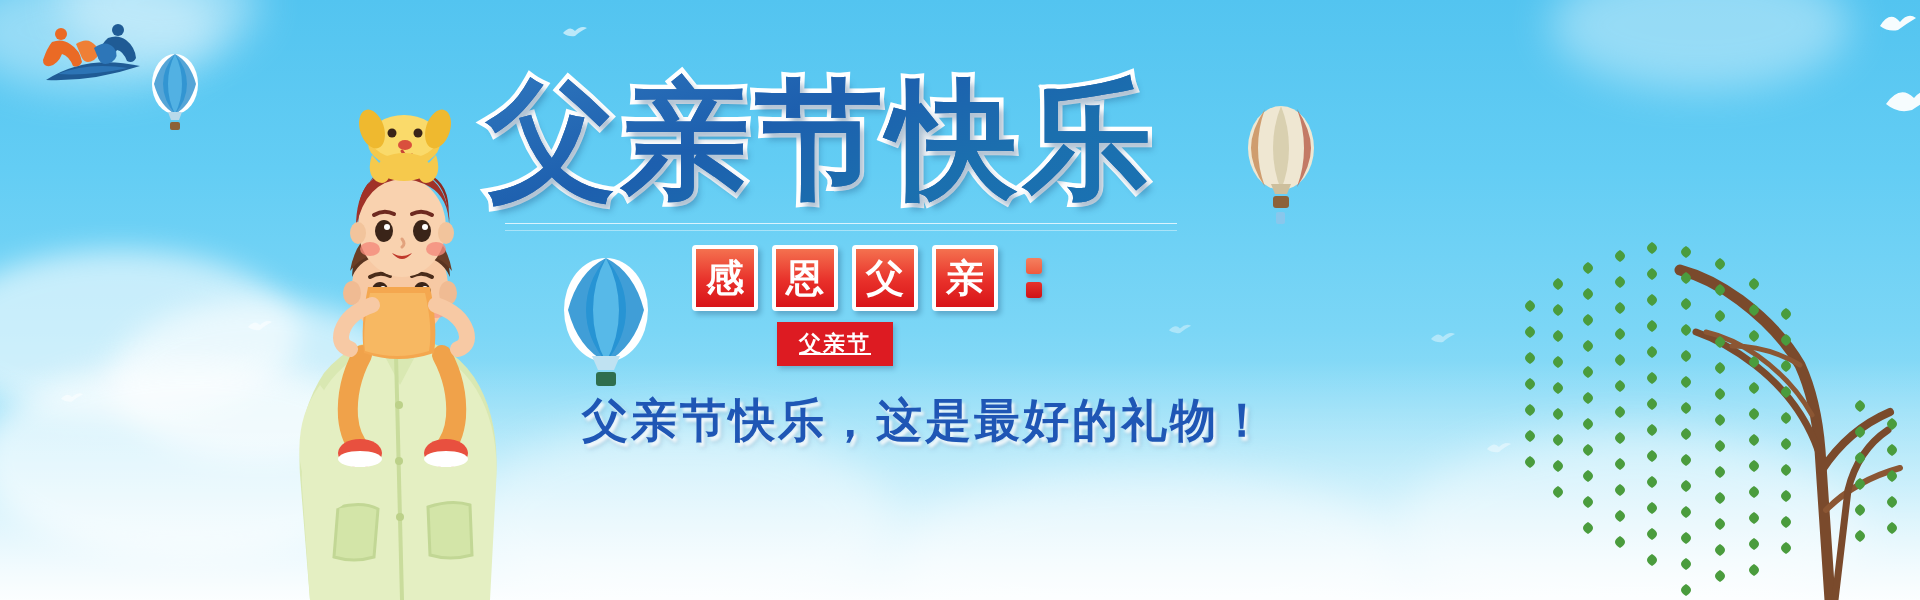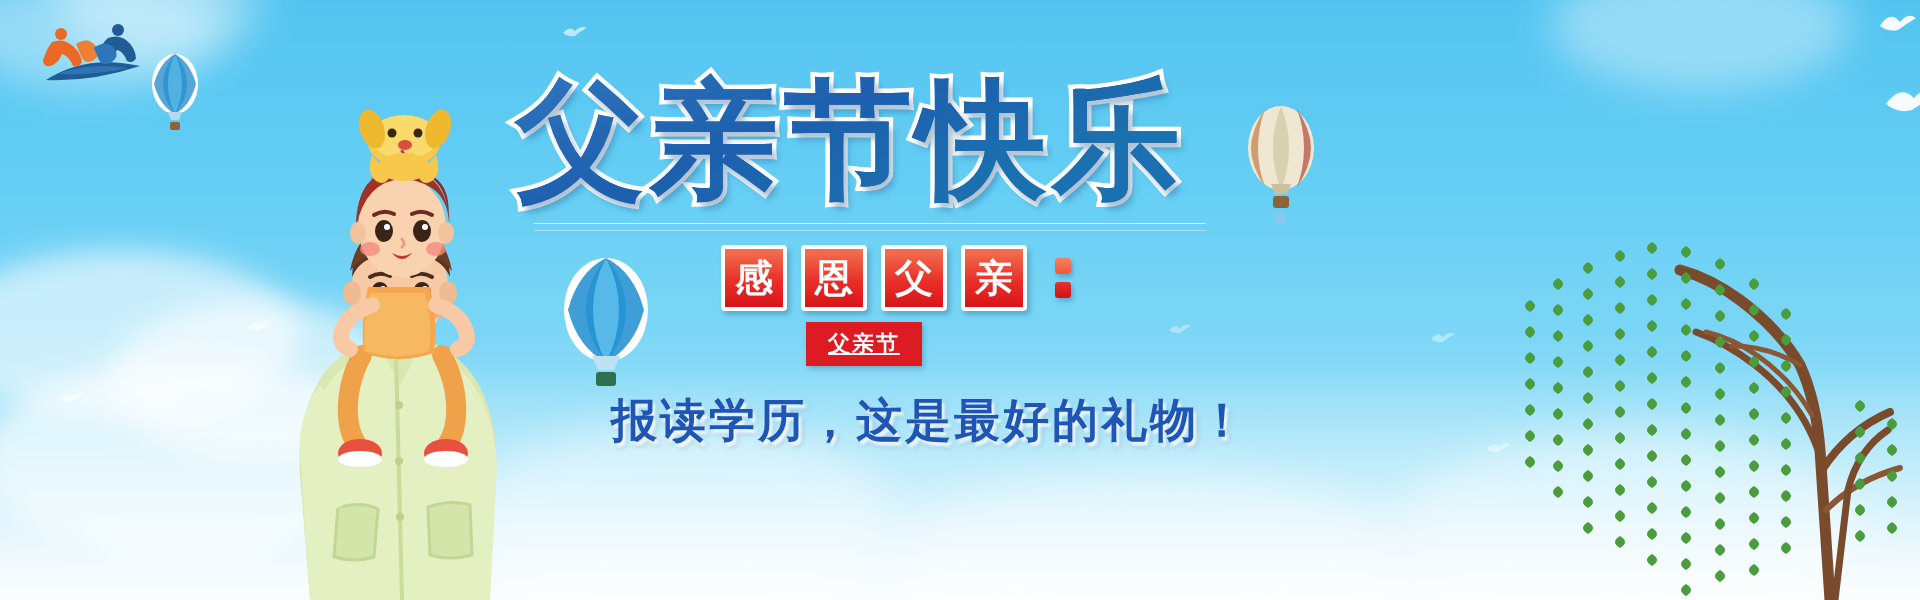--- a/index.html
+++ b/index.html
@@ -23,21 +23,21 @@
   #logo{position:absolute;left:28px;top:14px;width:120px;height:72px;}
 
   
   .balloon{position:absolute;}
 
   
   .bird{position:absolute;opacity:.75;}
   .bird.white{opacity:.95;}
 
   
-  #copy{position:absolute;left:516px;top:70px;width:760px;height:480px;}
+  #copy{position:absolute;left:487px;top:70px;width:760px;height:480px;}
 
   #title-line{
     position:absolute;left:0;top:0;width:700px;height:140px;
   }
   #title{
     font-size:128px;line-height:140px;font-weight:bold;letter-spacing:6px;
     color:#1f62ae;white-space:nowrap;
     -webkit-text-stroke:9px #ffffff;
     paint-order:stroke fill;
     text-shadow:5px 7px 6px rgba(30,80,130,.35);
@@ -431,16 +431,16 @@
       <div class="tile">父</div>
       <div class="tile">亲</div>
       <div id="colon">
         <span class="colon-dot top"></span>
         <span class="colon-dot bot"></span>
       </div>
     </div>
 
     <div id="tag">父亲节</div>
 
-    <div id="tagline">报读学历，这是最好的礼物！</div>
+    <div id="tagline">父亲节快乐，这是最好的礼物！</div>
 
   </div>
 </div>
 
 </body></html>

